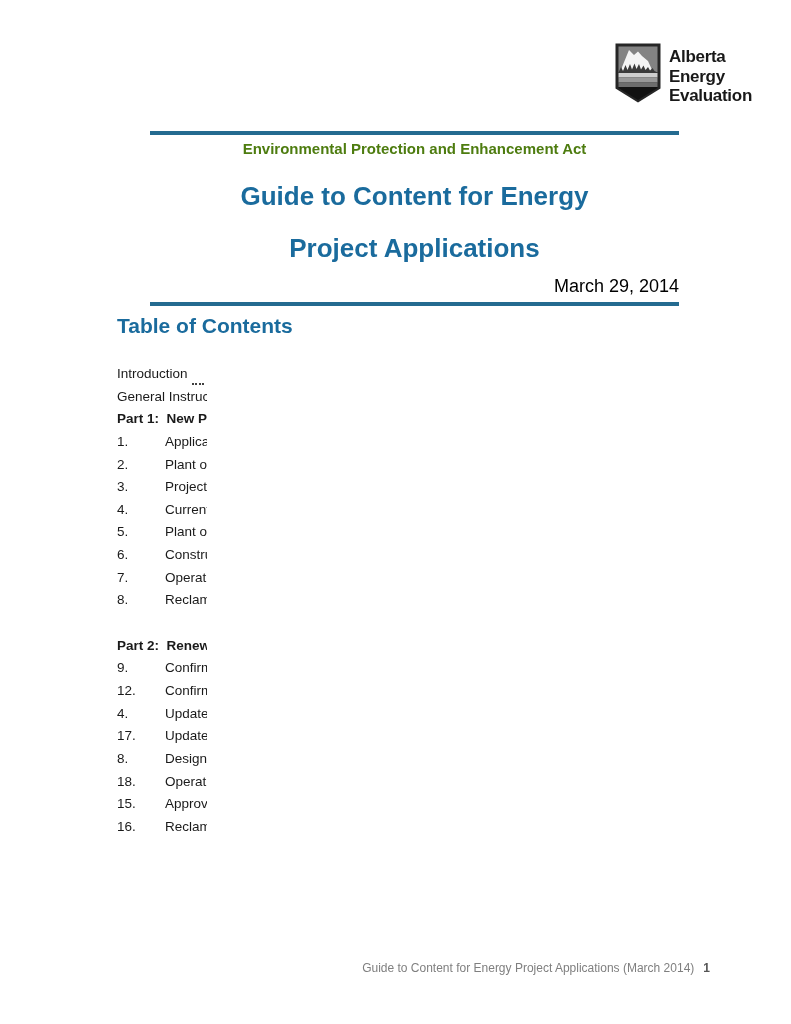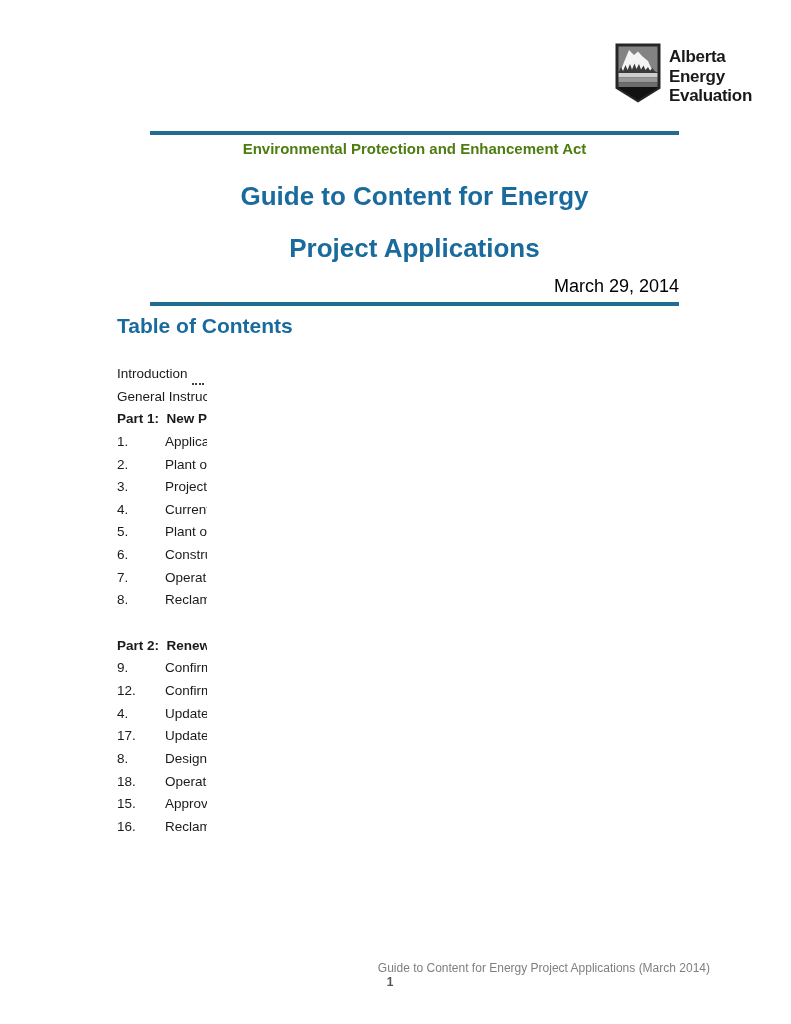--- a/index.html
+++ b/index.html
@@ -44,21 +44,21 @@
     flex:1 1 auto; align-self:flex-end; margin:0 3px 4px 4px;
     border-bottom:2px dotted #404040; min-width:12px;
   }
   .toc-row .page { flex:none; min-width:16px; text-align:right; }
   .toc-row.bold .label, .toc-row.bold .num { font-weight:bold; }
   .toc-row.gap { margin-top:22.65px; }
 
   
   .footer {
     position:absolute; top:961px; right:81px; font-size:12px; color:#7f7f7f;
-    display:flex; align-items:baseline;flex-direction:column;
+    display:flex; align-items:baseline;
   }
   .footer .page-num { font-weight:bold; color:#555; padding-left:9px; }
 </style>
 </head>
 <body>
 
 <div class="page">
 
   <div class="logo">
     <svg class="logo-shield" viewBox="0 0 48 62" xmlns="http://www.w3.org/2000/svg" aria-hidden="true">

